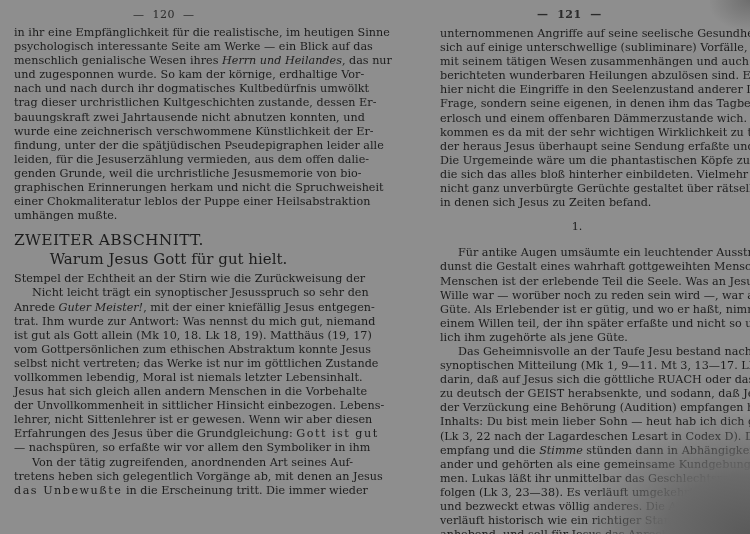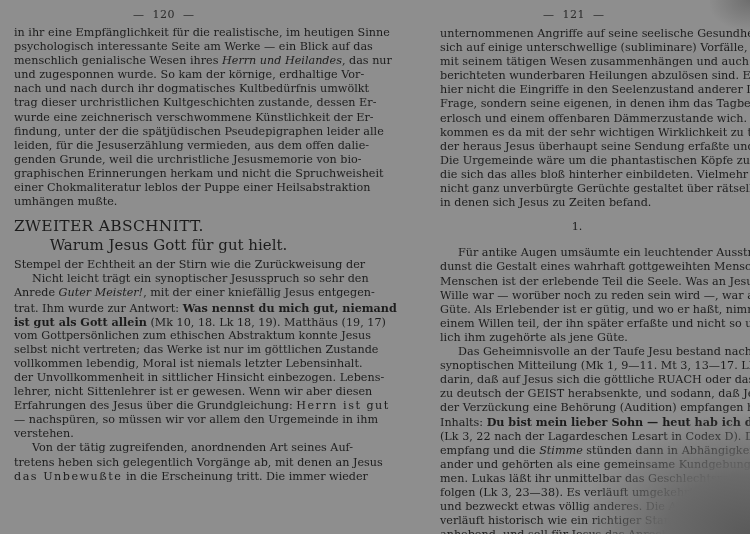--- a/index.html
+++ b/index.html
@@ -14,21 +14,21 @@
       position: absolute; top: 0; height: 534px;
     }
     .page-left { left: 0; width: 375px; }
     .page-right { left: 375px; width: 375px; }
     .page-number {
       position: absolute; top: 8px;
       font-size: 11px; color: #2a2a2a; letter-spacing: 0.5px;
       white-space: pre;
     }
     .page-left .page-number { left: 133px; }
-    .page-right .page-number { left: 168px; }
+    .page-right .page-number { left: 162px; font-weight: bold; }
     .lines {
       position: absolute;
       font-size: 11.2px;
       line-height: 14.1px;
     }
     .page-left .lines { left: 14px; top: 26px; width: 309px; }
     .page-right .lines { left: 440px; top: 27px; width: 274px; }
     .line {
       display: block;
       white-space: nowrap;
@@ -47,21 +47,21 @@
     .heading2 {
       display: block; text-align: center;
       font-size: 15px; line-height: 18px;
       margin-bottom: 4px;
     }
     .section-num {
       display: block; text-align: center;
       margin: 10px 0 12px 0;
     }
     em { font-style: italic; }
-    b, strong { font-weight: bold; }
+    b, strong { font-weight: normal; }
     .spaced { letter-spacing: 1.5px; }
     .shadow-corner {
       position: absolute; right: 0; bottom: 0;
       width: 170px; height: 120px;
       background: radial-gradient(ellipse at 100% 100%, #5a5a5a 0%, #6a6a6a 35%, rgba(142,142,142,0) 72%);
       pointer-events: none;
     }
     .shadow-top {
       position: absolute; right: 0; top: 0;
       width: 40px; height: 30px;
@@ -74,20 +74,21 @@
 <div class="page page-left">
   <div class="page-number">—  120  —</div>
   <div class="lines" style="left:14px;">
     <div>
       <span class="line">in ihr eine Empfänglichkeit für die realistische, im heutigen Sinne</span>
       <span class="line">psychologisch interessante Seite am Werke — ein Blick auf das</span>
       <span class="line">menschlich genialische Wesen ihres <em>Herrn und Heilandes</em>, das nur</span>
       <span class="line">und zugesponnen wurde. So kam der körnige, erdhaltige Vor-</span>
       <span class="line">nach und nach durch ihr dogmatisches Kultbedürfnis umwölkt</span>
       <span class="line">trag dieser urchristlichen Kultgeschichten zustande, dessen Er-</span>
+      <span class="line">bauungskraft zwei Jahrtausende nicht abnutzen konnten, und</span>
       <span class="line">wurde eine zeichnerisch verschwommene Künstlichkeit der Er-</span>
       <span class="line">findung, unter der die spätjüdischen Pseudepigraphen leider alle</span>
       <span class="line">leiden, für die Jesuserzählung vermieden, aus dem offen dalie-</span>
       <span class="line">genden Grunde, weil die urchristliche Jesusmemorie von bio-</span>
       <span class="line">graphischen Erinnerungen herkam und nicht die Spruchweisheit</span>
       <span class="line">einer Chokmaliteratur leblos der Puppe einer Heilsabstraktion</span>
       <span class="line last">umhängen mußte.</span>
     </div>
 
     <span class="heading1">ZWEITER ABSCHNITT.</span>
@@ -95,25 +96,25 @@
 
     <div>
       <span class="line">Stempel der Echtheit an der Stirn wie die Zurückweisung der</span>
       <span class="line indent">Nicht leicht trägt ein synoptischer Jesusspruch so sehr den</span>
       <span class="line"><span>Anrede </span><em>Guter Meister!</em><span>, mit der einer kniefällig Jesus entgegen-</span></span>
       <span class="line"><span>trat. Ihm wurde zur Antwort: </span><b>Was nennst du mich gut, niemand</b></span>
       <span class="line"><b>ist gut als Gott allein</b><span> (Mk 10, 18. Lk 18, 19). Matthäus (19, 17)</span></span>
       <span class="line">vom Gottpersönlichen zum ethischen Abstraktum konnte Jesus</span>
       <span class="line">selbst nicht vertreten; das Werke ist nur im göttlichen Zustande</span>
       <span class="line">vollkommen lebendig, Moral ist niemals letzter Lebensinhalt.</span>
+      <span class="line">Jesus hat sich gleich allen andern Menschen in die Vorbehalte</span>
       <span class="line">der Unvollkommenheit in sittlicher Hinsicht einbezogen. Lebens-</span>
       <span class="line">lehrer, nicht Sittenlehrer ist er gewesen. Wenn wir aber diesen</span>
-      <span class="line"><span>Erfahrungen des Jesus über die Grundgleichung: </span><span class="spaced">Herrn ist gut</span></span>
-      <span class="line">— nachspüren, so müssen wir vor allem den Urgemeinde in ihm</span>
-      <span class="line last">verstehen.</span>
+      <span class="line"><span>Erfahrungen des Jesus über die Grundgleichung: </span><span class="spaced">Gott ist gut</span></span>
+      <span class="line">— nachspüren, so erfaßte wir vor allem den Symboliker in ihm</span>
     </div>
 
     <div>
       <span class="line indent">Von der tätig zugreifenden, anordnenden Art seines Auf-</span>
       <span class="line">tretens heben sich gelegentlich Vorgänge ab, mit denen an Jesus</span>
       <span class="line"><span class="spaced">das Unbewußte</span><span> in die Erscheinung tritt. Die immer wieder</span></span>
     </div>
   </div>
 </div>
 

